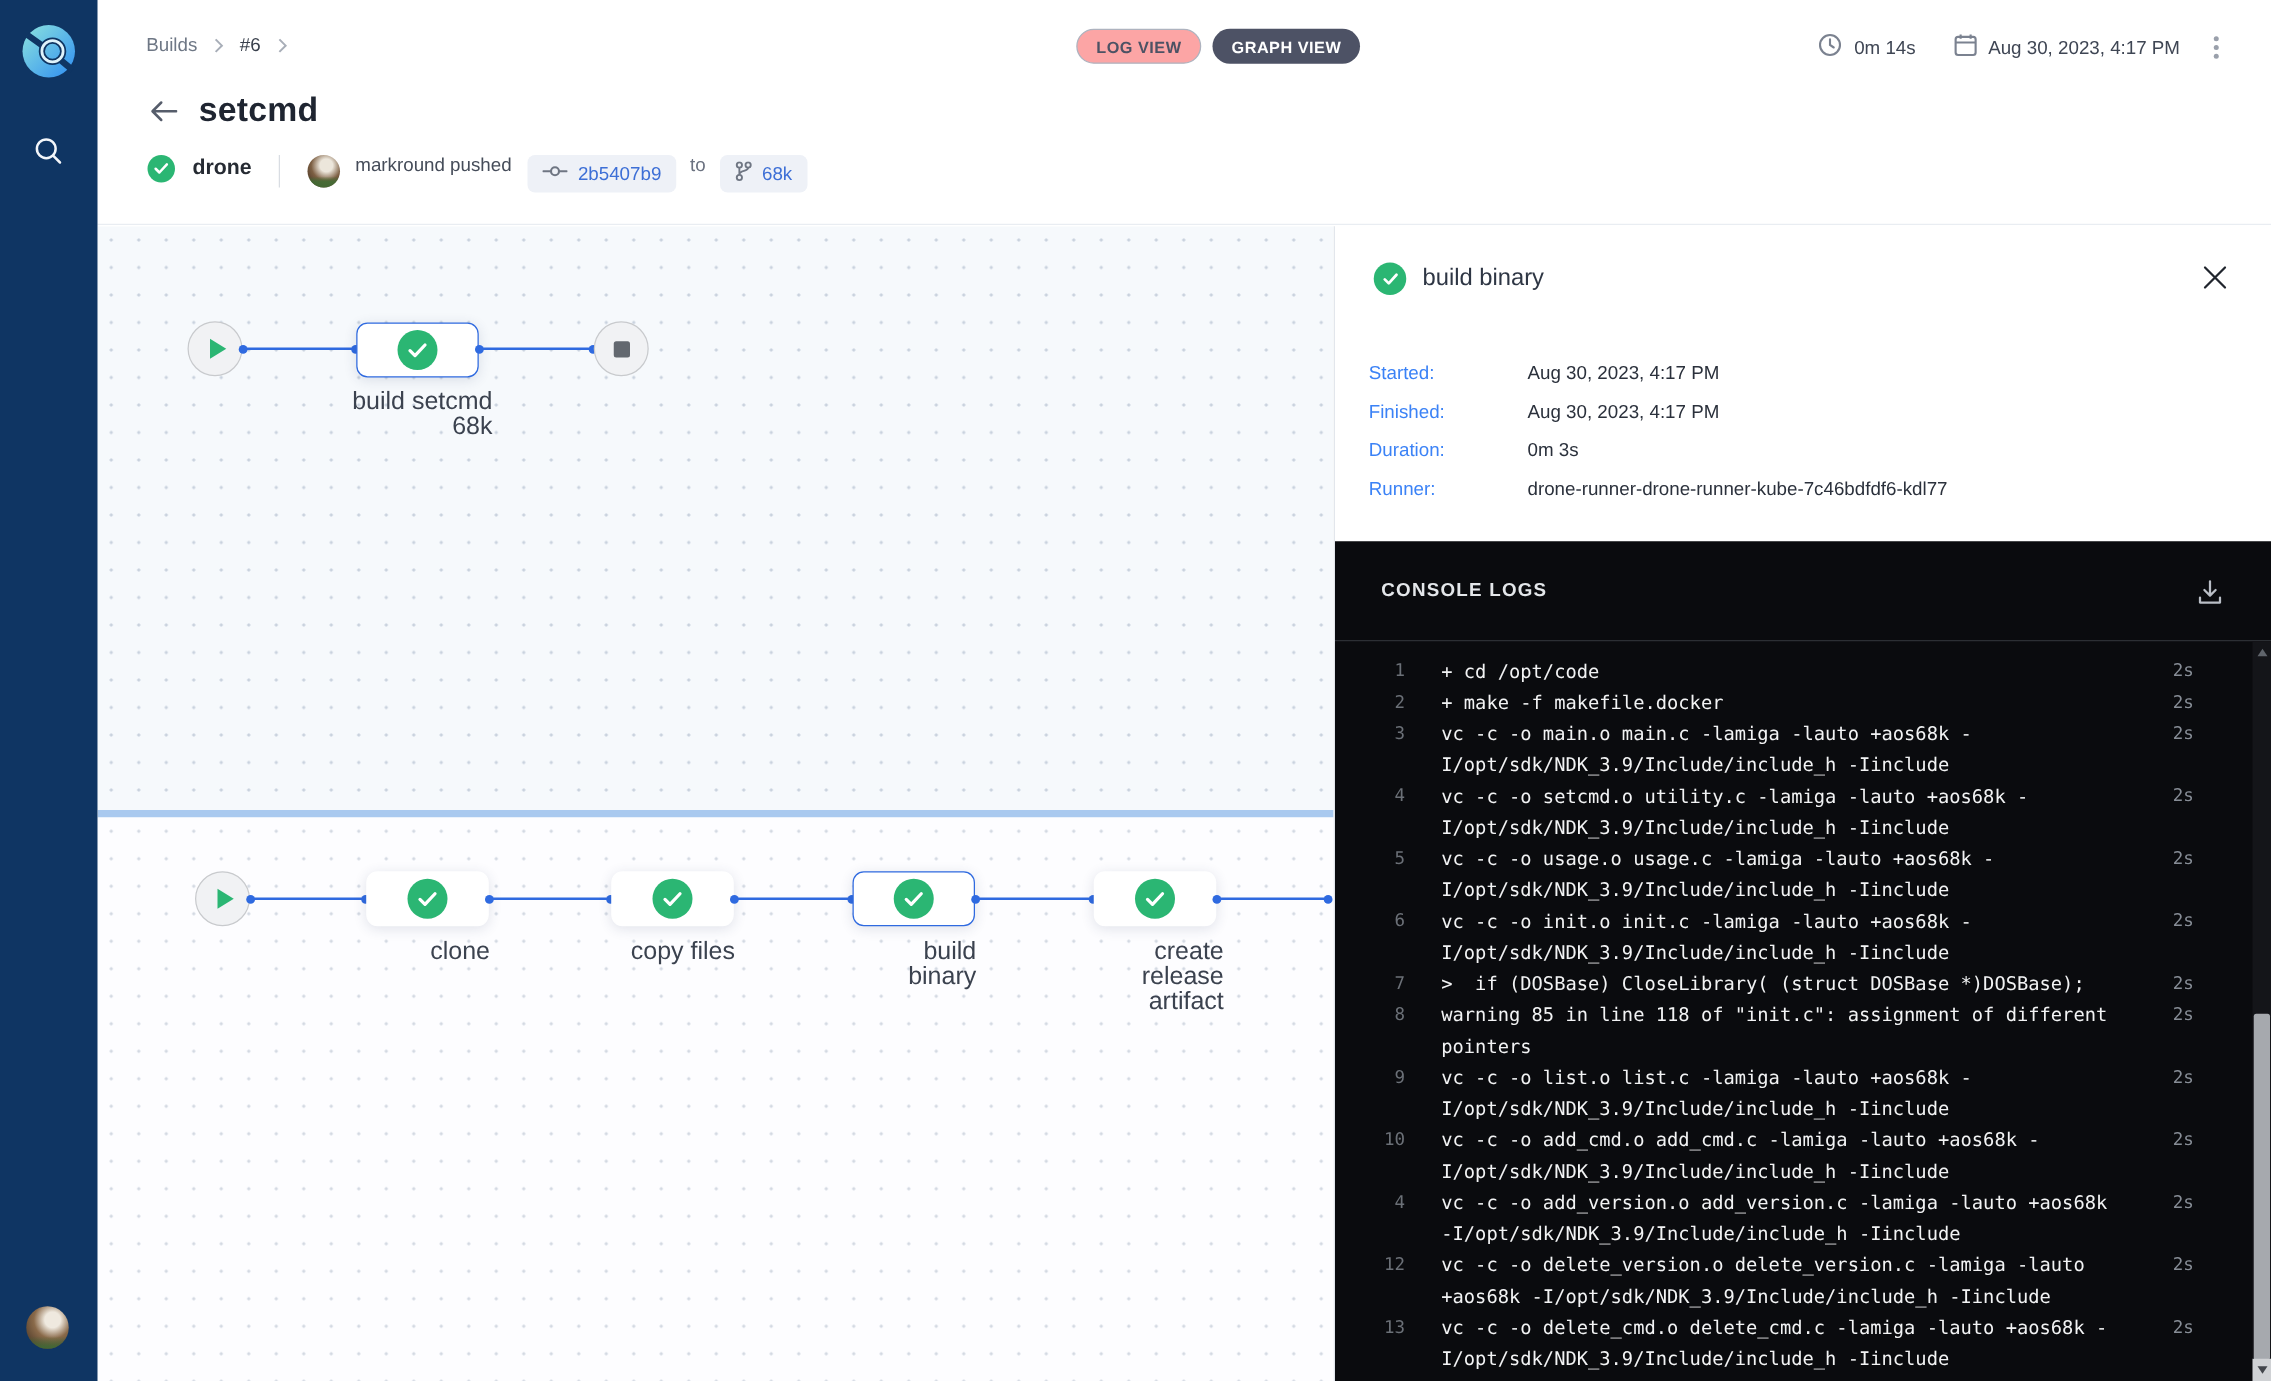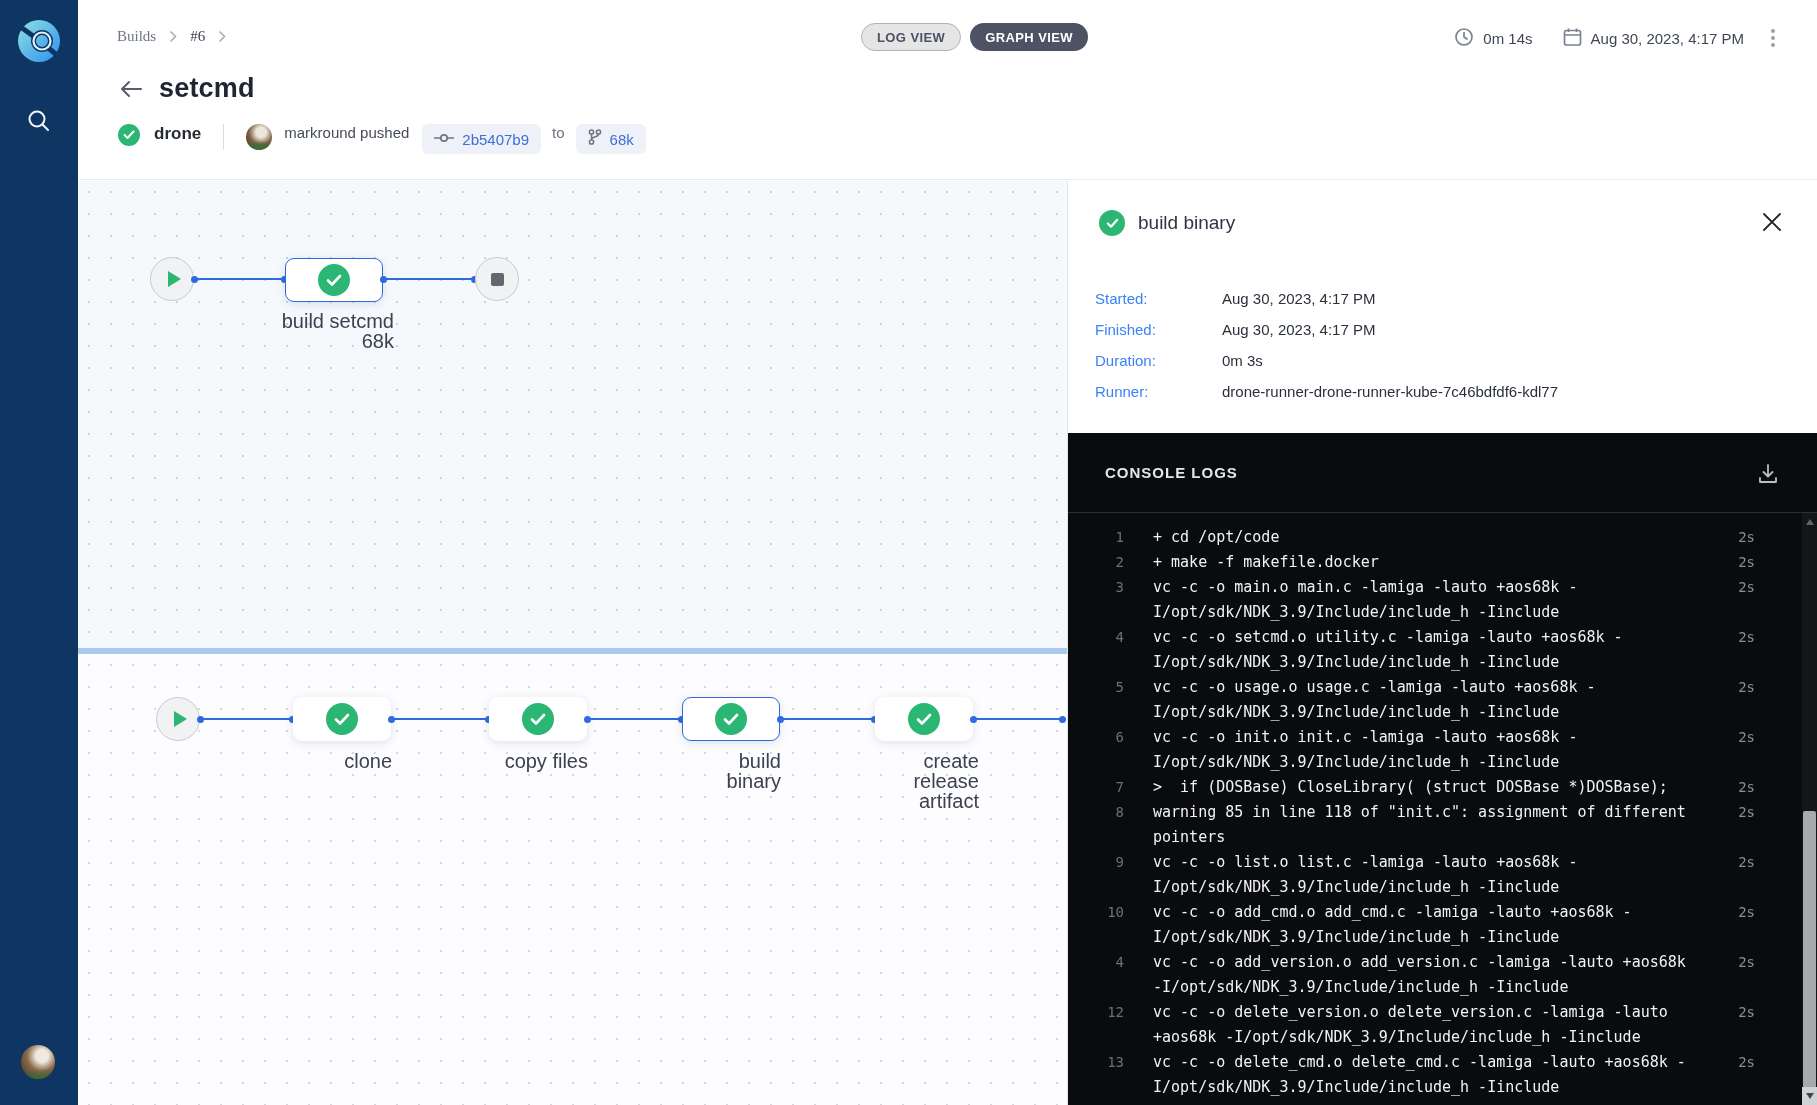--- a/index.html
+++ b/index.html
@@ -14,28 +14,28 @@
   .side-avatar { position:absolute; left:21px; top:1045px; width:34px; height:34px; border-radius:50%;
     background:radial-gradient(circle at 62% 32%, #efe9df 0 20%, #8a6a4a 48%, #5a4430 78%, #3c2e20 100%);
     overflow:hidden; cursor:pointer; }
   .side-avatar:after { content:""; position:absolute; left:0; bottom:0; width:100%; height:28%;
     background:linear-gradient(0deg, #3f6b35, rgba(63,107,53,0)); }
 
   
   .header { position:absolute; left:78px; top:0; right:0; height:180px; background:#fff;
     border-bottom:1px solid #e9edf2; z-index:20; }
   .breadcrumb { position:absolute; left:39px; top:28px; display:flex; align-items:center; gap:13px;
-    font-size:15px; color:#6e7785;font-family:Liberation Serif, serif; }
+    font-size:15px; color:#6e7785; }
   .crumb-current { color:#39404c; }
   .crumb-chev { display:flex; align-items:center; }
 
   .pills { position:absolute; left:783px; top:23px; display:flex; gap:9px; align-items:center; }
   .pill { height:28px; display:flex; align-items:center; padding:0 15px; border-radius:99px;
     font-size:13px; font-weight:bold; letter-spacing:.4px; cursor:pointer; }
-  .pill.outline { border:1px solid #aeb3bf; color:#4c5264; background:#e5e5e5; }
+  .pill.outline { border:1px solid #aeb3bf; color:#4c5264; background:#fca5a5; }
   .pill.solid { background:#4d5265; color:#fff; }
 
   .hdr-meta { position:absolute; right:34px; top:25px; display:flex; align-items:center; gap:9px;
     font-size:15px; color:#3f4654; }
   .hdr-meta .gap { width:12px; }
   .kebab { display:flex; flex-direction:column; gap:3px; padding:4px 8px; cursor:pointer; margin-left:10px; }
   .kebab i { width:4px; height:4px; border-radius:50%; background:#9aa0ab; }
 
   .title-row { position:absolute; left:42px; top:73px; display:flex; align-items:center; gap:17px; }
   .page-title { font-size:27px; font-weight:bold; color:#1f2531; letter-spacing:.2px; }

